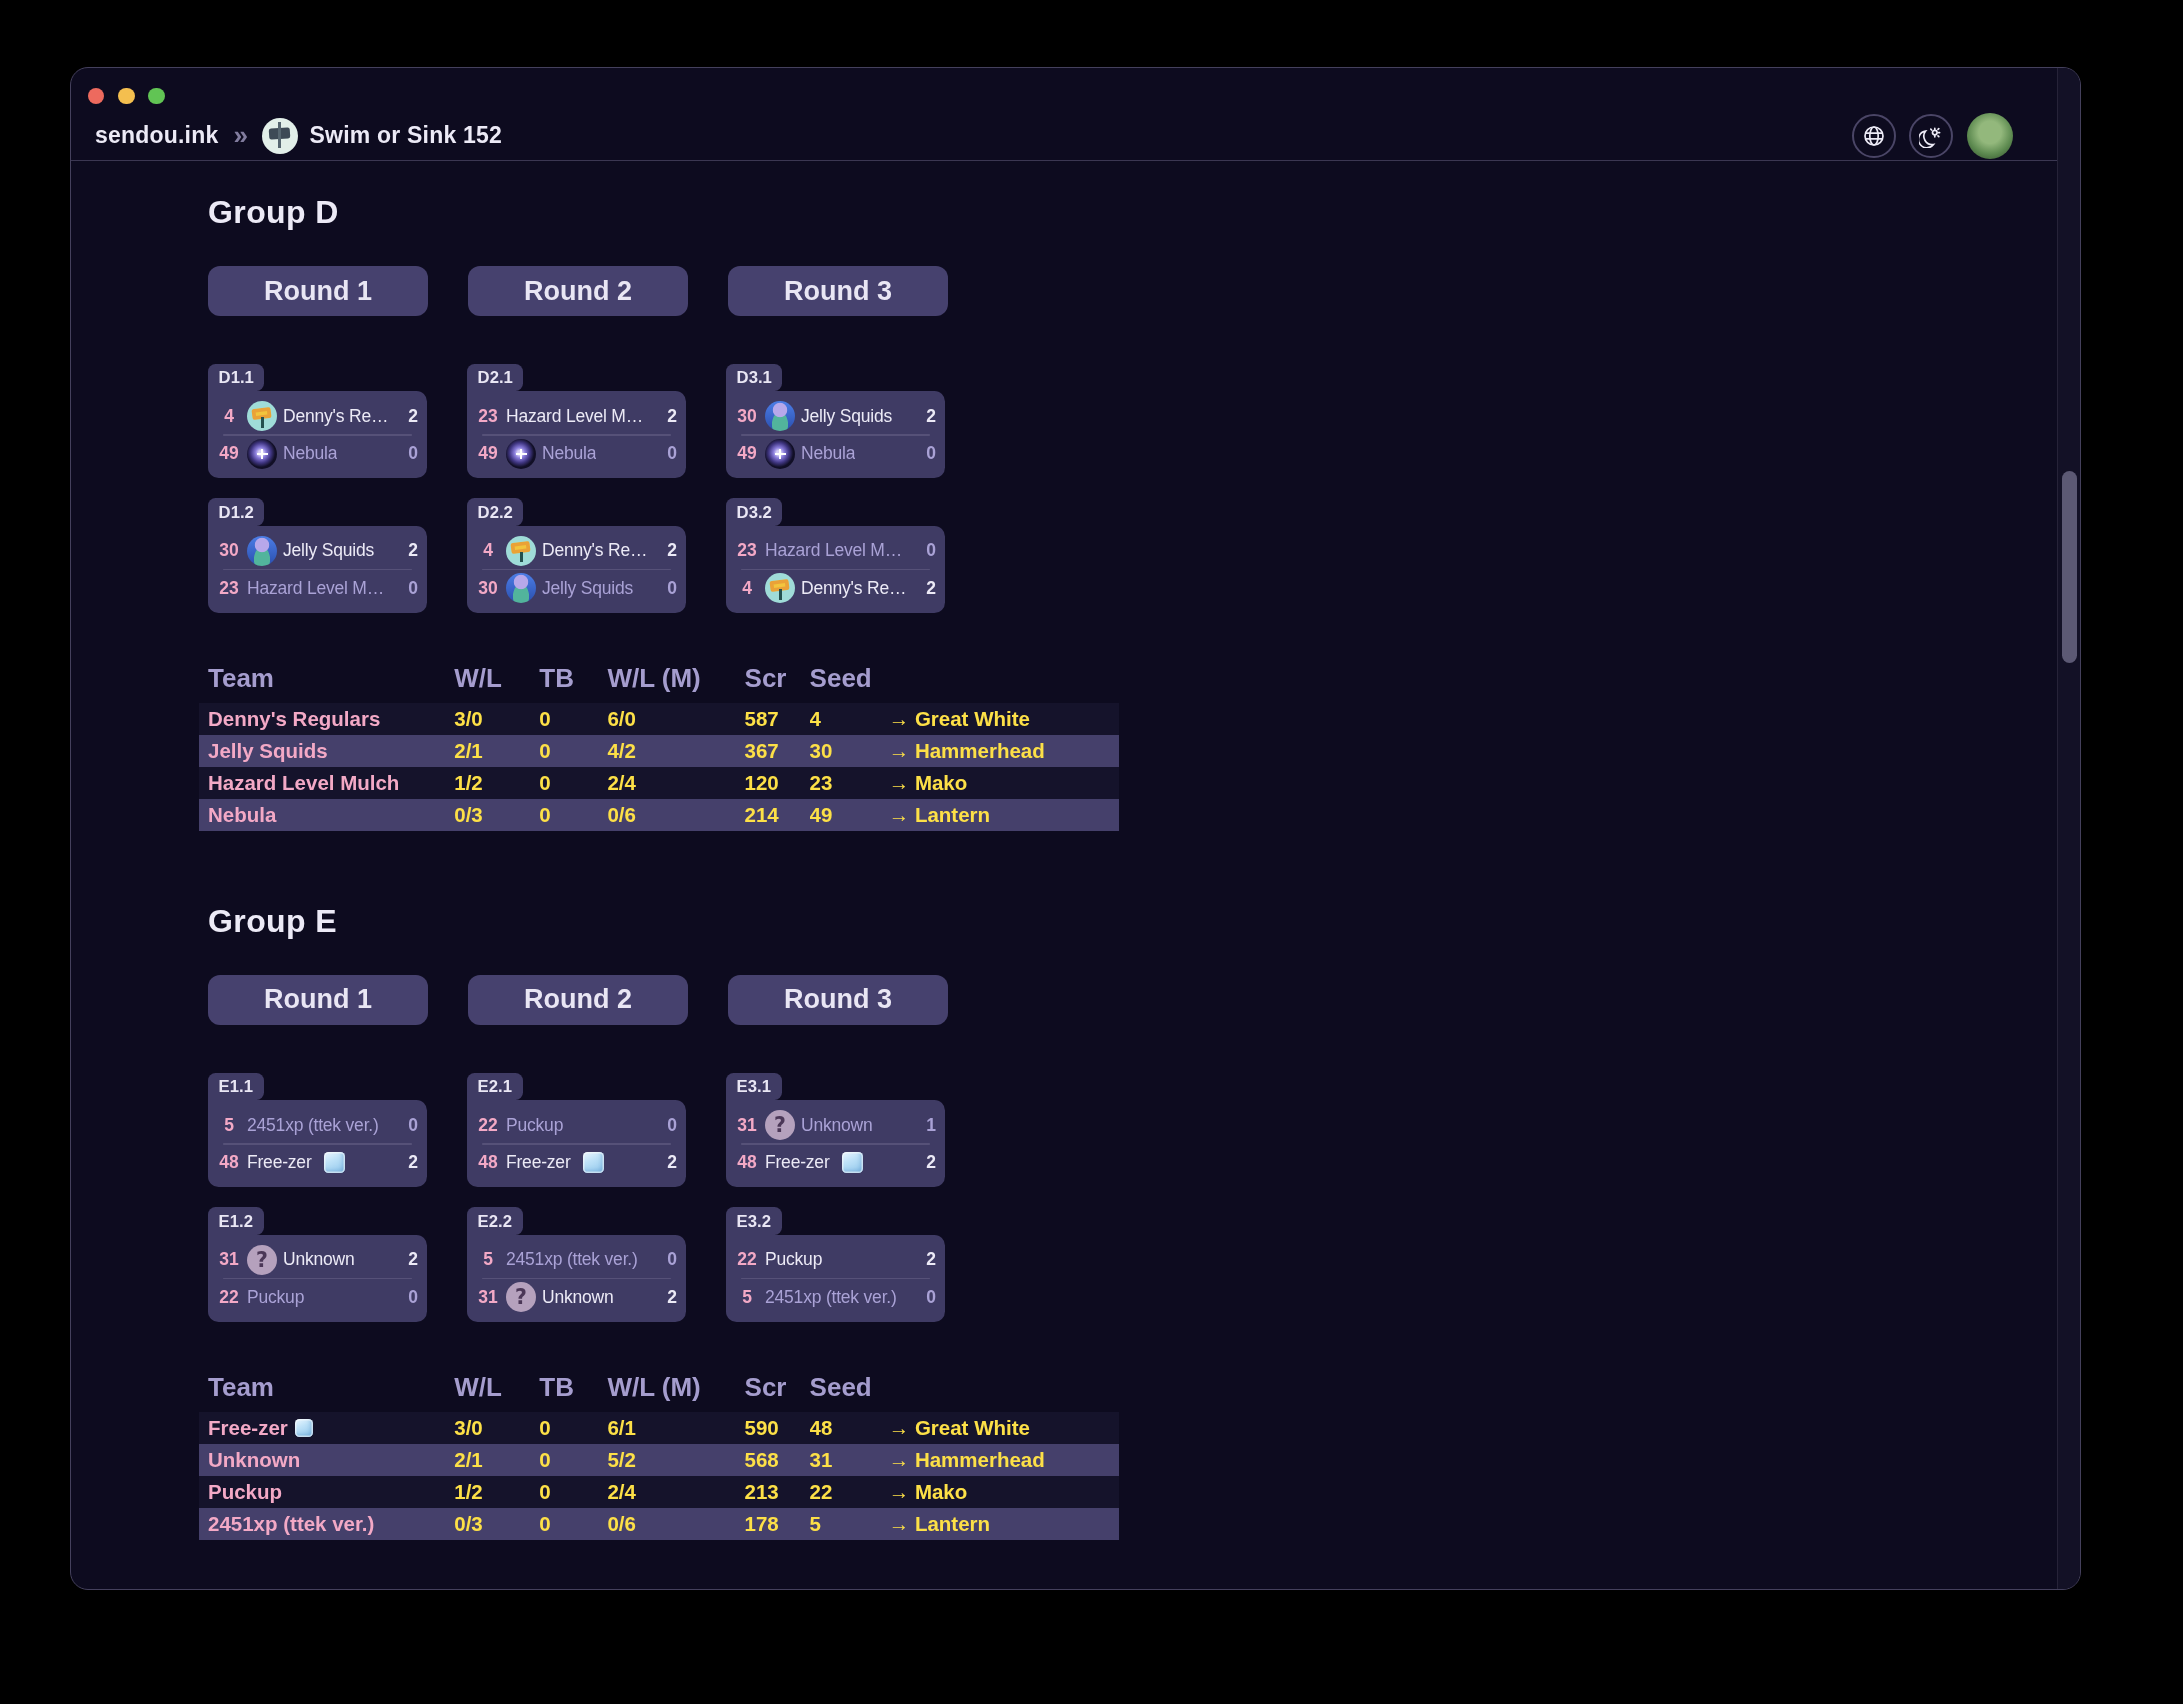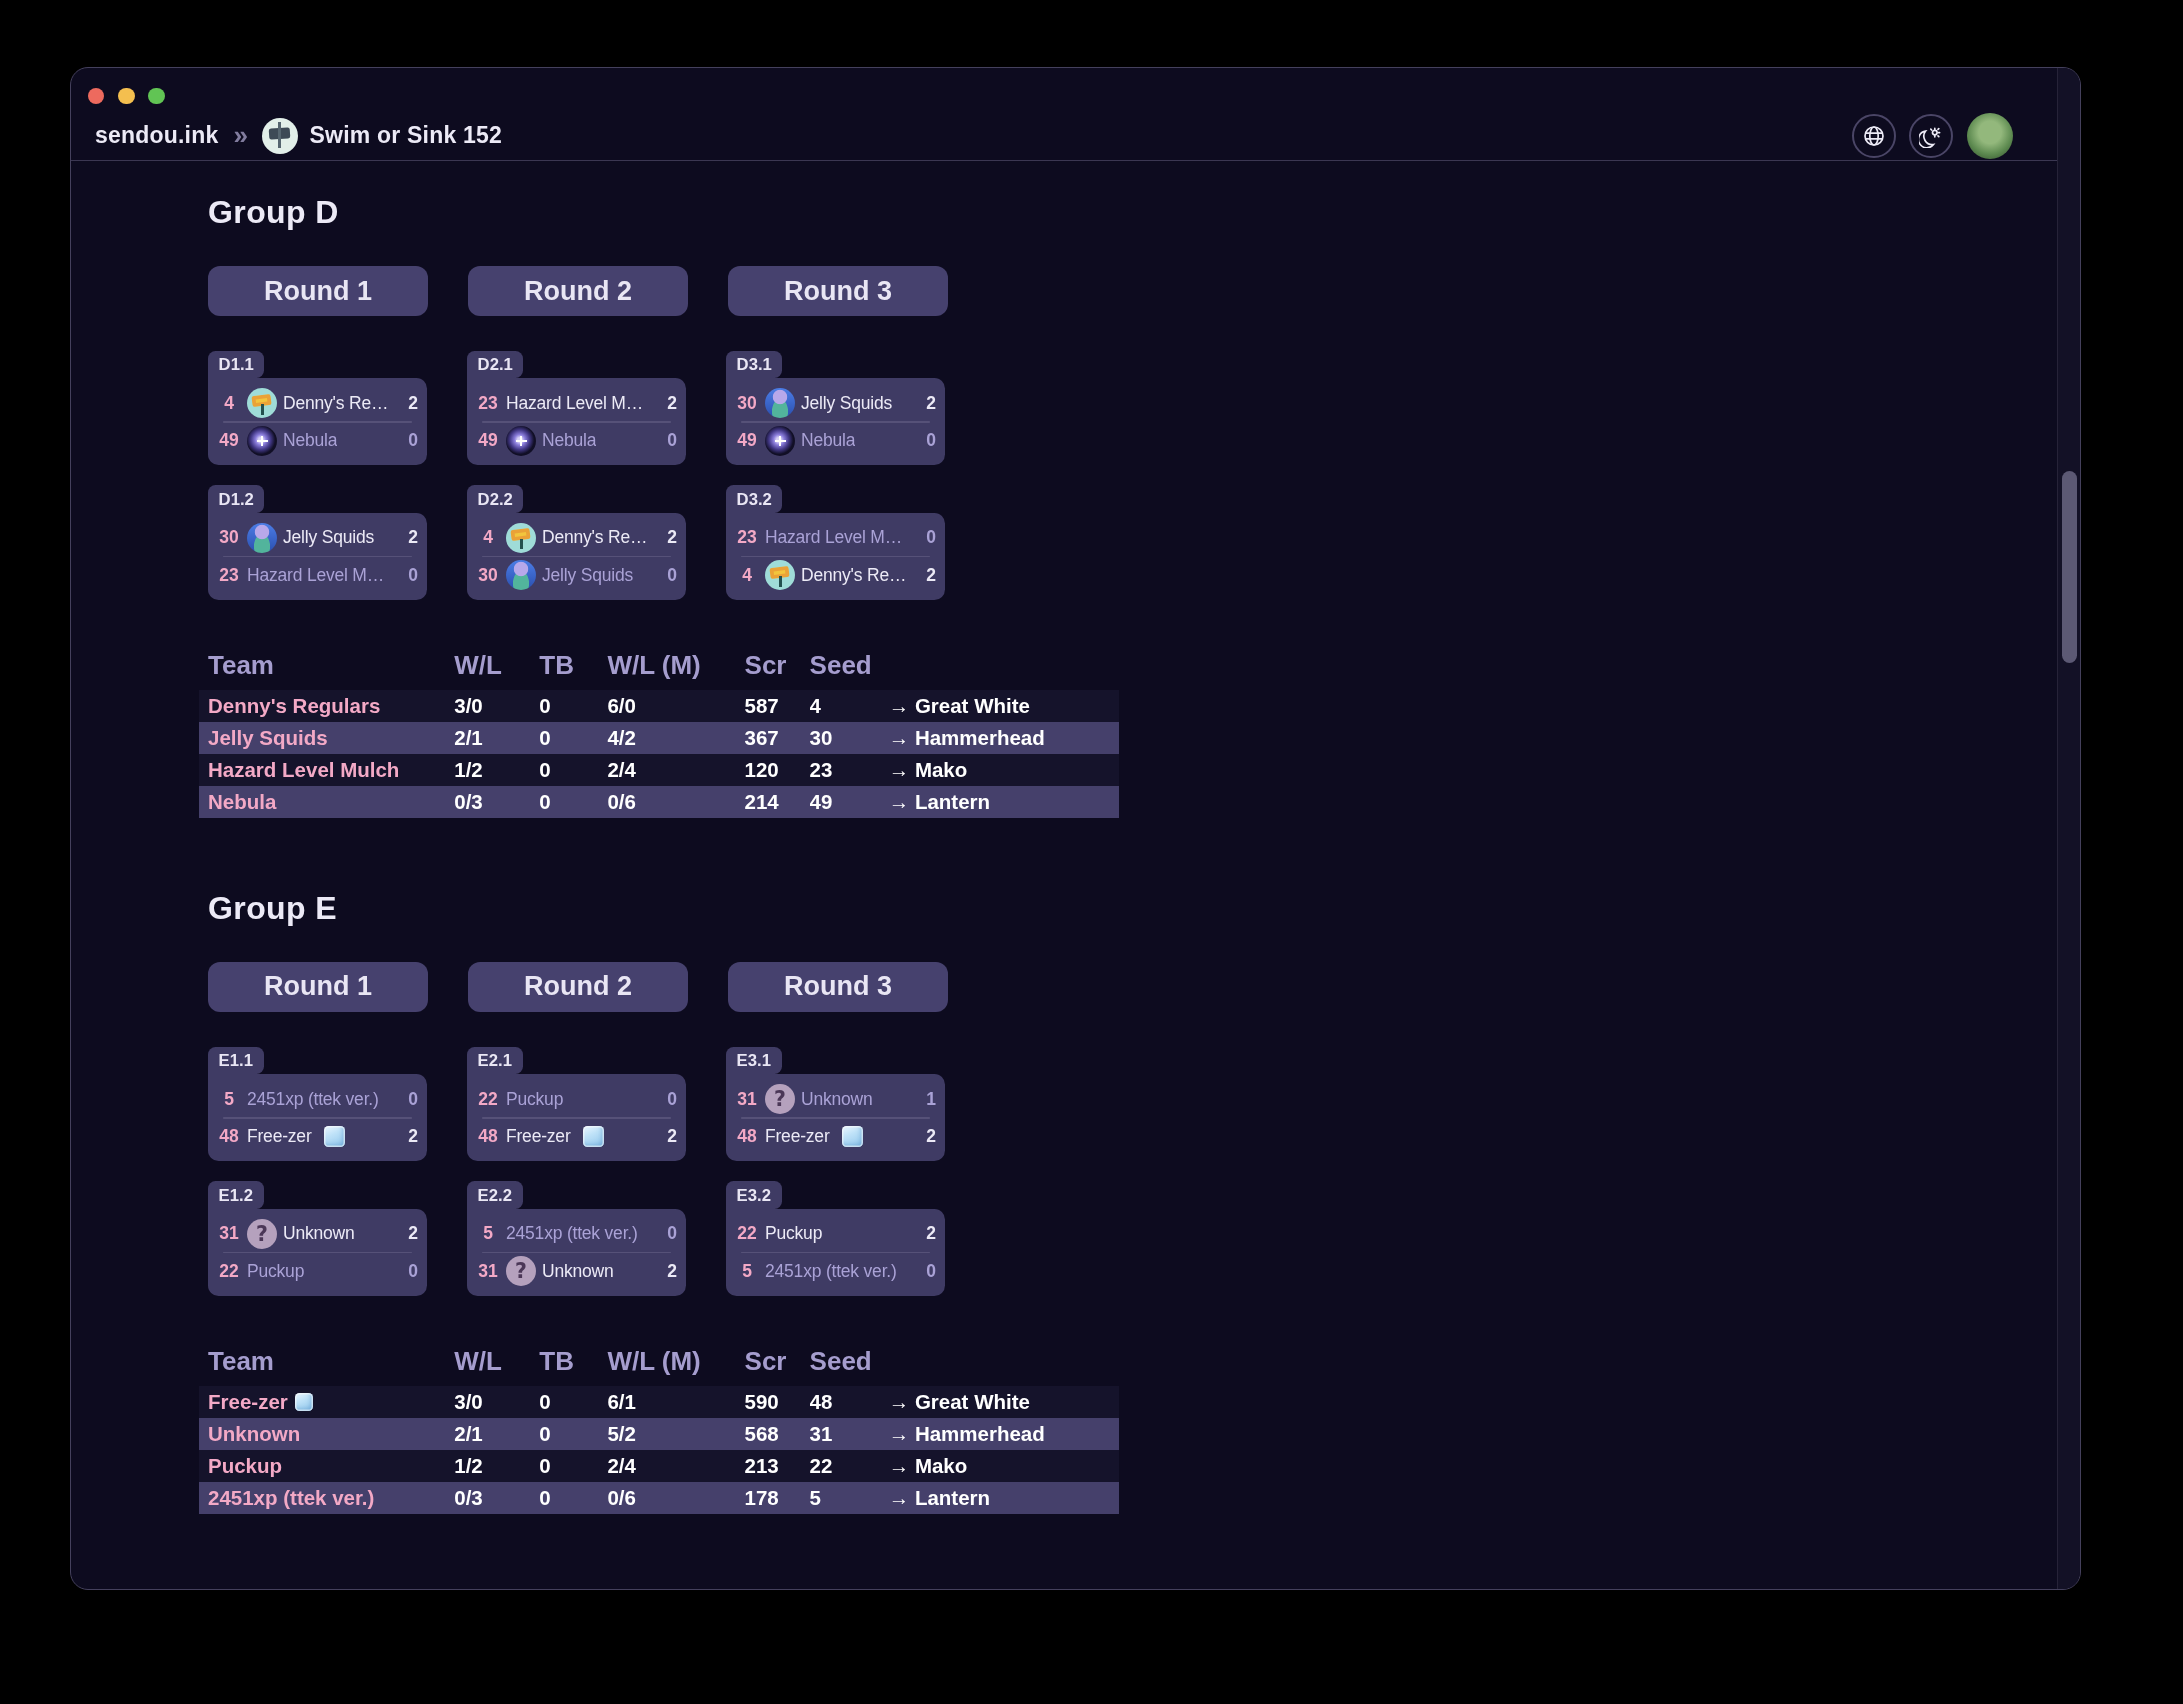--- a/index.html
+++ b/index.html
@@ -34,21 +34,21 @@
   .user-avatar{width:46px;height:46px;border-radius:50%;flex:none;
     background:radial-gradient(circle at 50% 42%,#93b87c 0 32%,#5d8a50 62%,#2b4527 100%);}
   
   .content{position:relative;height:calc(100% - 94px);overflow:hidden;padding:15px 46px 0 137px;}
   .group{margin:0;}
   .group + .group{margin-top:73px;}
   .group-title{margin:19px 0 0;color:var(--text_white);font-size:32px;font-weight:700;letter-spacing:0.4px;line-height:35px;}
   .rounds{display:flex;gap:40px;margin-top:36px;}
   .round-btn{width:220px;height:50px;border-radius:12px;border:none;background:var(--panel_purple);
     color:#e9e6f4;font-size:27px;font-weight:600;font-family:inherit;display:flex;align-items:center;justify-content:center;}
-  .matches{display:grid;grid-template-columns:repeat(3,219px);column-gap:40px;row-gap:20px;margin-top:35px;}
+  .matches{display:grid;grid-template-columns:repeat(3,219px);column-gap:40px;row-gap:20px;margin-top:48px;}
   .match-tag{display:inline-block;background:var(--card_purple);color:#e9e6f4;font-size:16.7px;font-weight:700;
     padding:5.3px 10.6px 4.6px;border-radius:7.6px 7.6px 7.6px 0;line-height:17.5px;}
   .match-card{background:var(--card_purple);border-radius:0 10.6px 10.6px 10.6px;padding:6.8px 9px;}
   .team-row{display:flex;align-items:center;height:36px;gap:6px;}
   .team-seed{min-width:24px;text-align:center;color:var(--accent_pink);font-weight:700;font-size:17.5px;flex:none;}
   .team-name{font-size:17.5px;font-weight:400;white-space:nowrap;overflow:hidden;letter-spacing:-0.2px;}
   .team-score{margin-left:auto;font-size:17.5px;font-weight:700;padding-left:4.6px;flex:none;}
   .winner .team-name,.winner .team-score{color:var(--text_white);}
   .loser .team-name,.loser .team-score{color:var(--text_lavender);}
   .card-divider{height:1.5px;background:var(--divider);border-radius:0.8px;margin:0 6px;}
@@ -66,21 +66,21 @@
   .avatar-question{background:#b5a1bd;}
   .avatar-question::before{content:"?";position:absolute;inset:0;display:flex;align-items:center;justify-content:center;
     color:#4b3757;font-size:20.5px;font-weight:800;font-family:"DejaVu Sans",sans-serif;}
   .ice-icon{display:inline-block;width:20.5px;height:20.5px;margin-left:6.8px;border-radius:4.6px;vertical-align:-3px;
     background:linear-gradient(155deg,#eef8ff 0%,#bfe2f8 40%,#8fc6ec 100%);
     box-shadow:inset 0 0 0 1.5px rgba(255,255,255,.55), inset -2.3px -2.3px 4.6px rgba(90,150,200,.5);}
   
   .standings{margin:50px 0 0 -9px;border-collapse:collapse;table-layout:fixed;width:920px;}
   .standings th{color:var(--header_lavender);font-size:26px;font-weight:700;text-align:left;padding:0 0 9px 0;}
   .standings th:first-child,.standings td:first-child{padding-left:9px;}
-  .standings td{font-size:20.5px;height:32px;padding:0;color:#ffffff;font-weight:600;white-space:nowrap;overflow:hidden;}
+  .standings td{font-size:20.5px;height:32px;padding:0;color:#fde047;font-weight:600;white-space:nowrap;overflow:hidden;}
   .standings tbody tr:nth-child(odd){background:var(--row_dark);}
   .standings tbody tr:nth-child(even){background:var(--row_alt);}
   .standings td.team-cell{color:var(--accent_pink);}
   .standings td .ice-icon{width:18px;height:18px;vertical-align:-2.3px;}
   
   .scroll-track{position:absolute;top:0;right:0;width:23px;height:100%;background:#131126;border-left:1.5px solid #262338;}
   .scroll-thumb{position:absolute;left:3.8px;top:403px;width:15px;height:192px;border-radius:7.6px;background:#5c5974;}
 </style>
 </head>
 <body>

